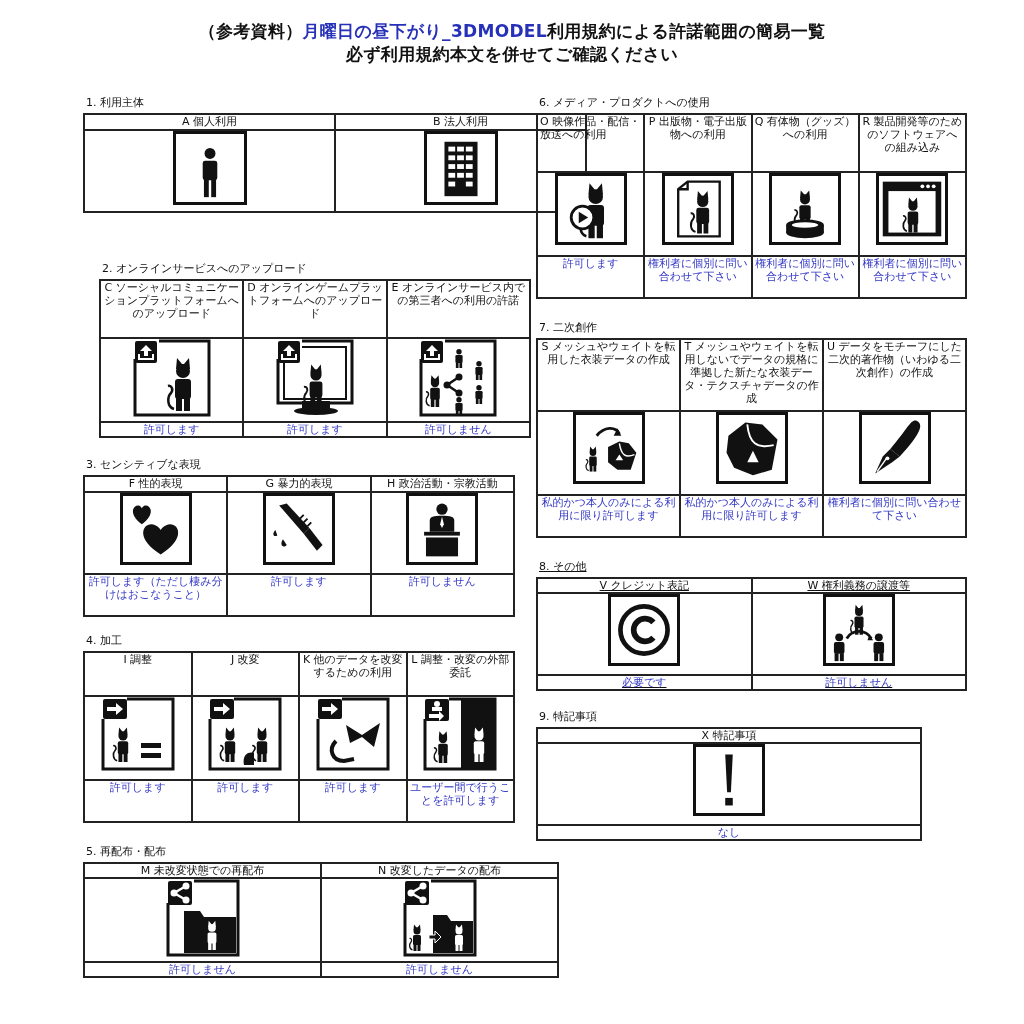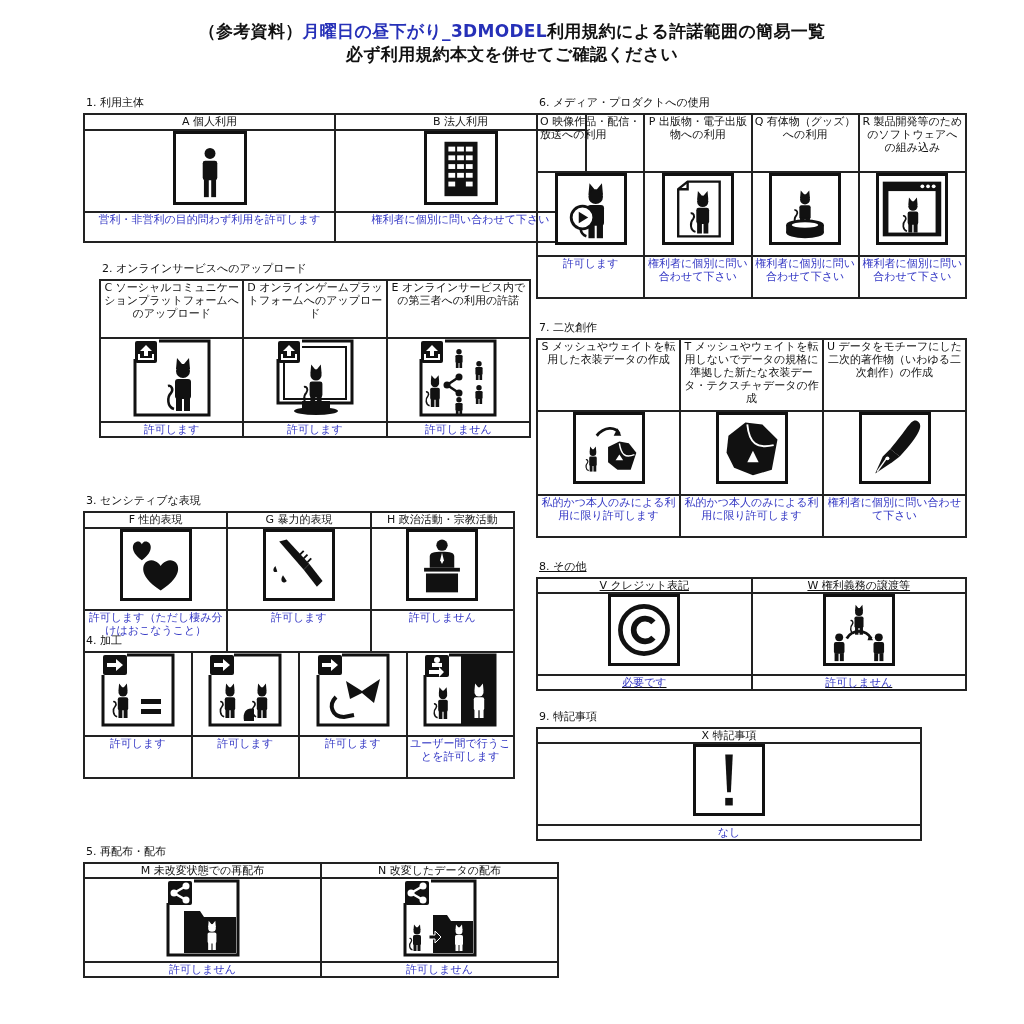--- a/index.html
+++ b/index.html
@@ -104,24 +104,20 @@
                   <rect x="31" y="31" width="7" height="5"></rect>
                   <rect x="40" y="31" width="7" height="5"></rect>
           <rect x="22" y="40" width="7" height="5"></rect>
                   <rect x="31" y="40" width="7" height="5"></rect>
                   <rect x="40" y="40" width="7" height="5"></rect>
           <rect x="22" y="49" width="7" height="5"></rect>
                   <rect x="40" y="49" width="7" height="5"></rect>
                 </g>
               </svg></span></td>
     </tr>
-    <tr style="height:30px">
-      <td class="res">営利・非営利の目的問わず利用を許可します</td>
-      <td class="res">権利者に個別に問い合わせて下さい</td>
-    </tr>
   </tbody>
     </table>
 </div>
 
 <div class="section" style="left:83px; top:262px; width:432px;margin-left:16px;">
   <div class="sec-title">2. オンラインサービスへのアップロード</div>
   <table class="grid">
     <tbody>
         <tr style="height:58px">
       <td class="head">C ソーシャルコミュニケーションプラットフォームへのアップロード</td>
@@ -175,21 +171,21 @@
     </tr>
     <tr style="height:14px">
       <td class="res">許可します</td>
       <td class="res">許可します</td>
       <td class="res">許可しません</td>
     </tr>
   </tbody>
     </table>
 </div>
 
-<div class="section" style="left:83px; top:458px; width:432px;margin-top:36px;">
+<div class="section" style="left:83px; top:458px; width:432px;">
   <div class="sec-title">3. センシティブな表現</div>
   <table class="grid">
     <tbody>
         <tr style="height:16px">
       <td class="head">F 性的表現</td>
       <td class="head">G 暴力的表現</td>
       <td class="head">H 政治活動・宗教活動</td>
     </tr>
     <tr style="height:82px">
       <td class="iconcell"><span class="icon" style="width:72px;height:72px">
@@ -220,20 +216,26 @@
       <td class="res">許可しません</td>
     </tr>
   </tbody>
     </table>
 </div>
 
 <div class="section" style="left:83px; top:634px; width:432px;">
   <div class="sec-title">4. 加工</div>
   <table class="grid">
     <tbody>
+        <tr style="height:44px">
+      <td class="head">I 調整</td>
+      <td class="head">J 改変</td>
+      <td class="head">K 他のデータを改変するための利用</td>
+      <td class="head">L 調整・改変の外部委託</td>
+    </tr>
     <tr style="height:84px">
       <td class="iconcell"><span class="icon" style="width:74px;height:74px;border:none">
         <svg viewBox="0 0 74 74">
                 <path d="M2,22 L2,72 L72,72 L72,2 L26,2" stroke="#111" stroke-width="3" fill="none"></path>
                 <use href="#arrowbox" x="2" y="2"></use>
                 <g transform="translate(22,52) scale(0.65)">
                   <use href="#cat"></use>
                 </g>
                 <rect x="40" y="46" width="20" height="5" fill="#111"></rect>
                 <rect x="40" y="56" width="20" height="5" fill="#111"></rect>

